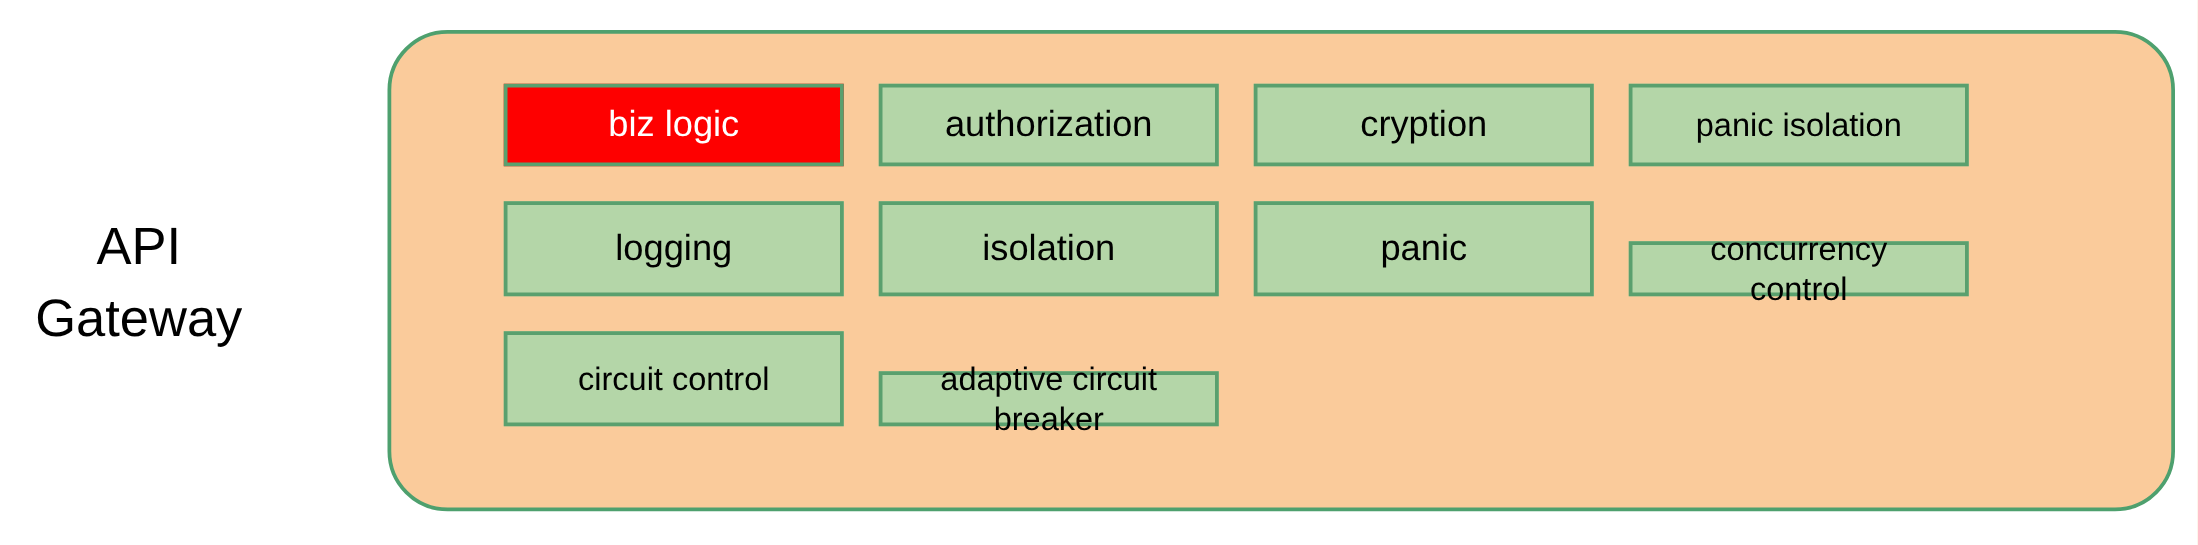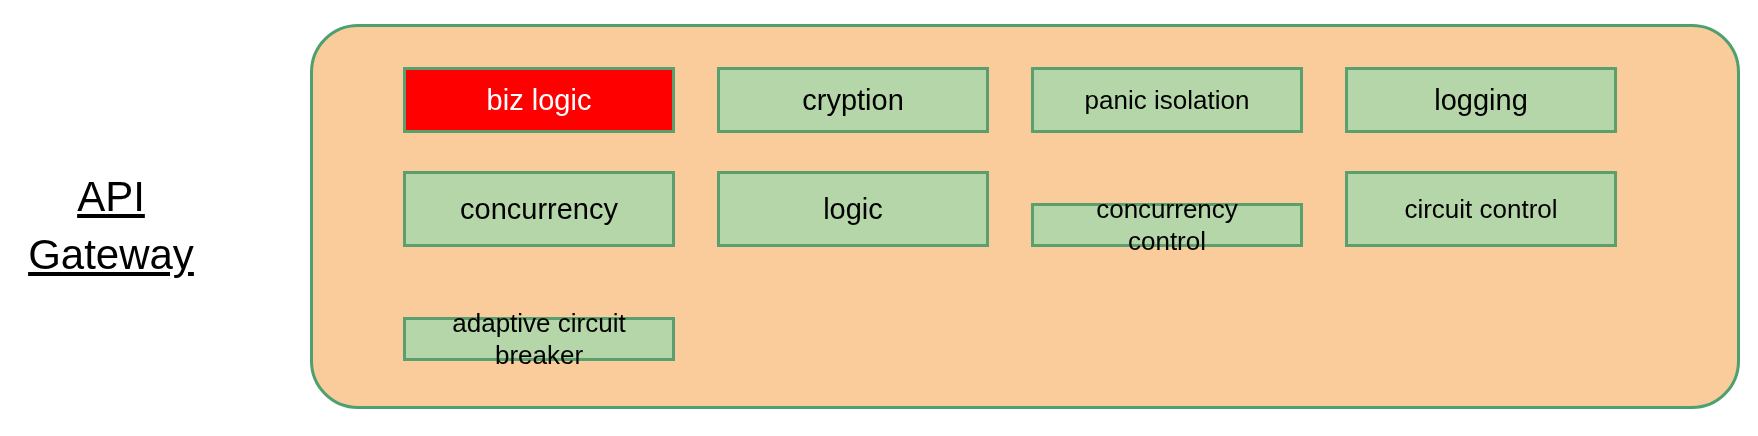--- a/index.html
+++ b/index.html
@@ -24,21 +24,20 @@
   }
   .diagram-title {
     position: absolute;
     left: 5px;
     top: 168px;
     width: 212px;
     text-align: center;
     font-size: 42px;
     line-height: 58px;
     color: var(--text);
-    text-decoration: underline;
   }
   .gateway-container {
     position: absolute;
     left: 310px;
     top: 24px;
     width: 1430px;
     height: 385px;
     background: var(--container-fill);
     border: 3px solid var(--container-border);
     border-radius: 48px;
@@ -46,20 +45,21 @@
   }
   .component-grid {
     position: absolute;
     left: 90px;
     top: 40px;
     display: grid;
     grid-template-columns: repeat(4, 272px);
     grid-template-rows: 66px 76px 76px;
     column-gap: 42px;
     row-gap: 38px;
+    gap: 28px;
   }
   .box {
     background: var(--box-fill);
     border: 3px solid var(--box-border);
     box-sizing: border-box;
     display: flex;
     align-items: center;
     justify-content: center;
     text-align: center;
     font-size: 29px;
@@ -86,34 +86,37 @@
     <div>Gateway</div>
   </div>
 
   <div class="gateway-container">
     <div class="component-grid">
 
       <div class="box highlight">
         <span class="box-label">biz logic</span>
       </div>
       <div class="box">
+        <span class="box-label">authorization</span>
+      </div>
+      <div class="box">
         <span class="box-label">cryption</span>
       </div>
       <div class="box small">
         <span class="box-label">panic isolation</span>
       </div>
 
       <div class="box">
         <span class="box-label">logging</span>
       </div>
       <div class="box">
-        <span class="box-label">concurrency</span>
+        <span class="box-label">isolation</span>
       </div>
       <div class="box">
-        <span class="box-label">logic</span>
+        <span class="box-label">panic</span>
       </div>
       <div class="box wrap">
         <span class="box-label constrain">concurrency control</span>
       </div>
 
       <div class="box small">
         <span class="box-label">circuit control</span>
       </div>
       <div class="box wrap">
         <span class="box-label constrain">adaptive circuit breaker</span>

